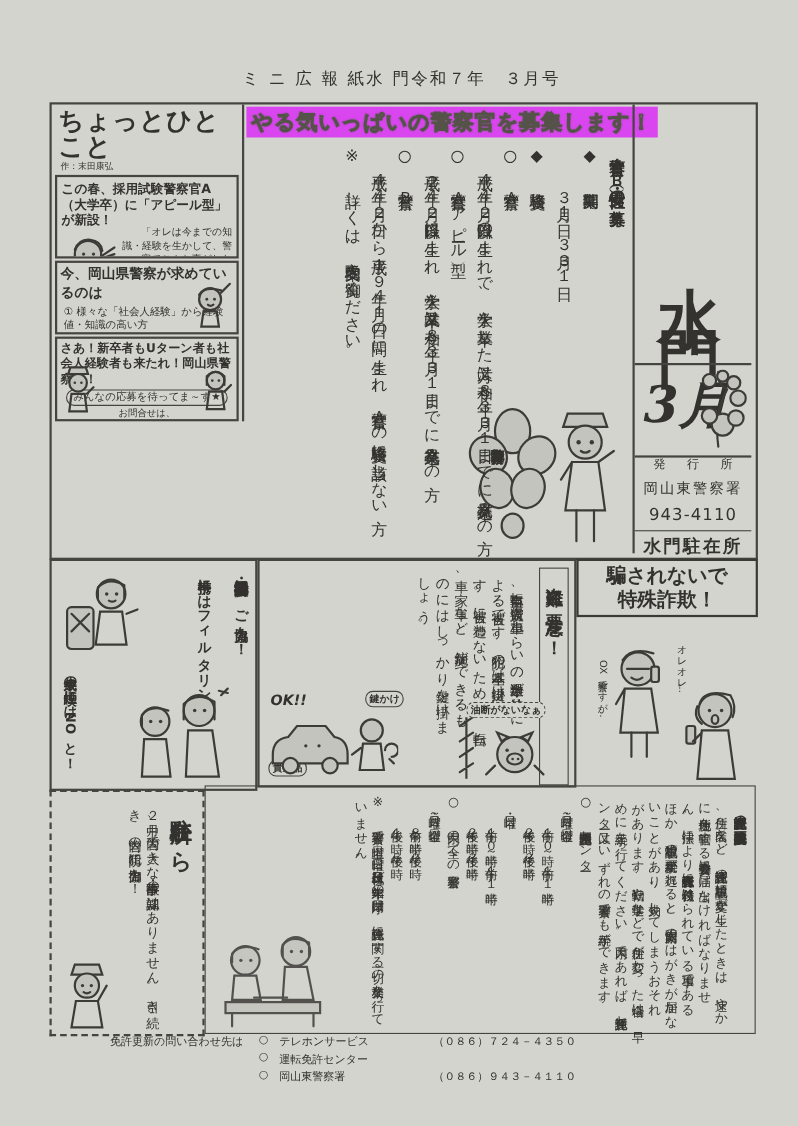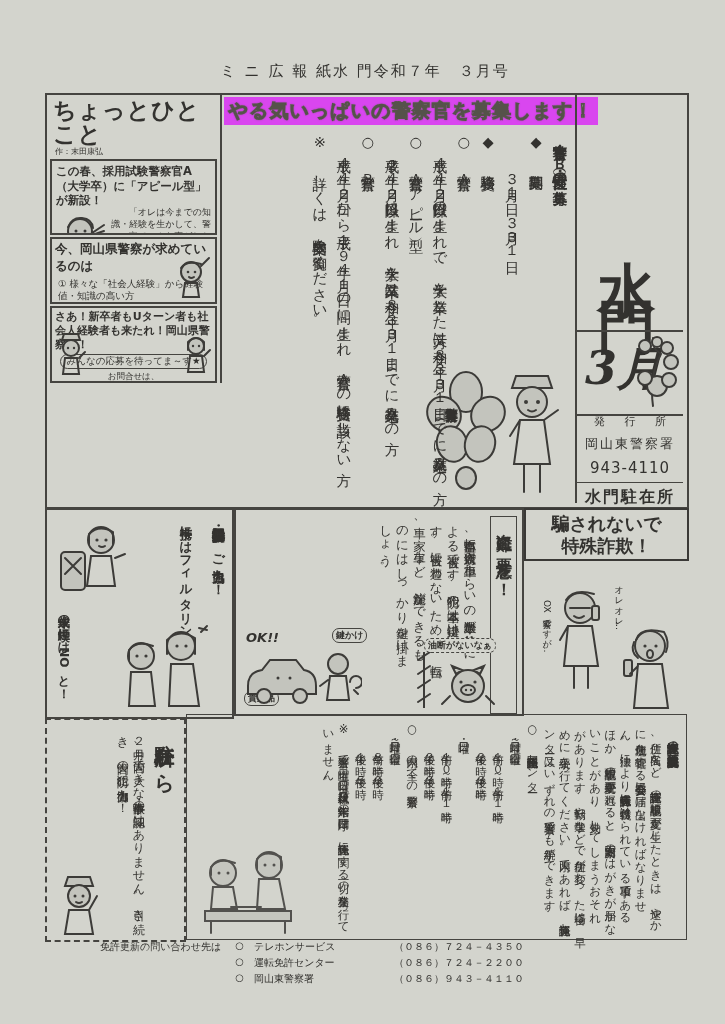--- a/index.html
+++ b/index.html
@@ -343,21 +343,20 @@
     <span>免許更新の問い合わせ先は</span>
     <div class="rows">
       <div class="frow">
         <span>○</span>
         <span class="fname">テレホンサービス</span>
         <span>（０８６）７２４－４３５０</span>
       </div>
       <div class="frow">
         <span>○</span>
         <span class="fname">運転免許センター</span>
-        <span>（０８６）７２４－２２００</span>
       </div>
       <div class="frow">
         <span>○</span>
         <span class="fname">岡山東警察署</span>
         <span>（０８６）９４３－４１１０</span>
       </div>
     </div>
   </div>
 
 </div>

